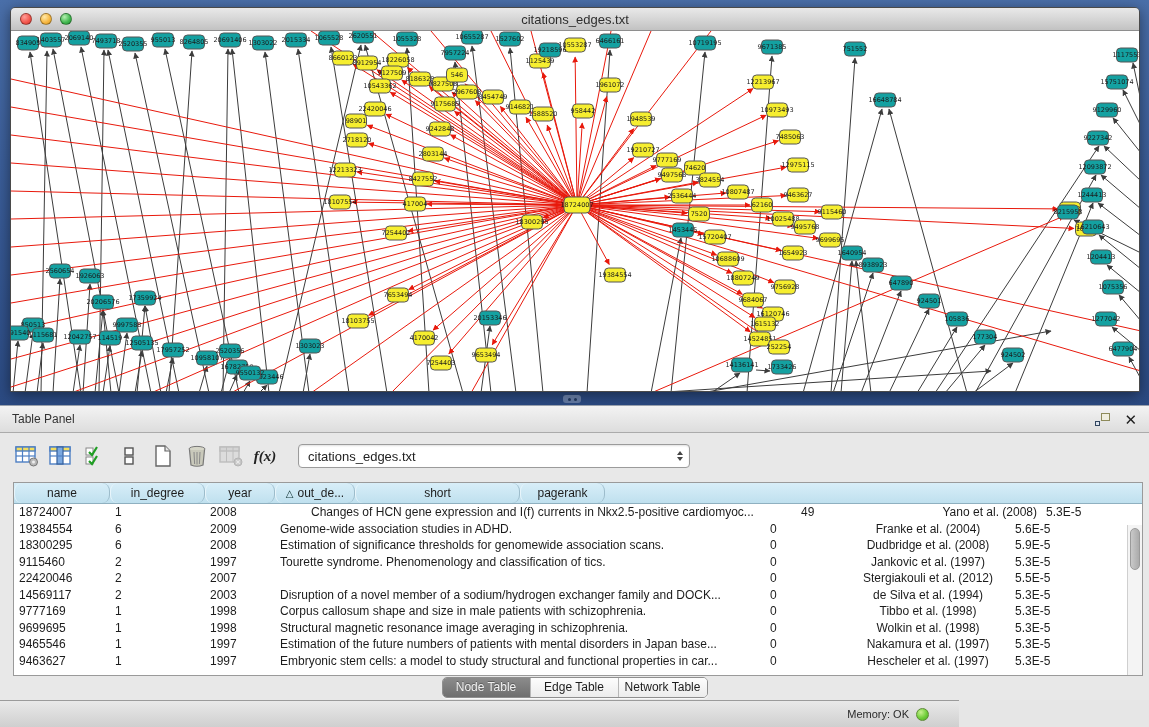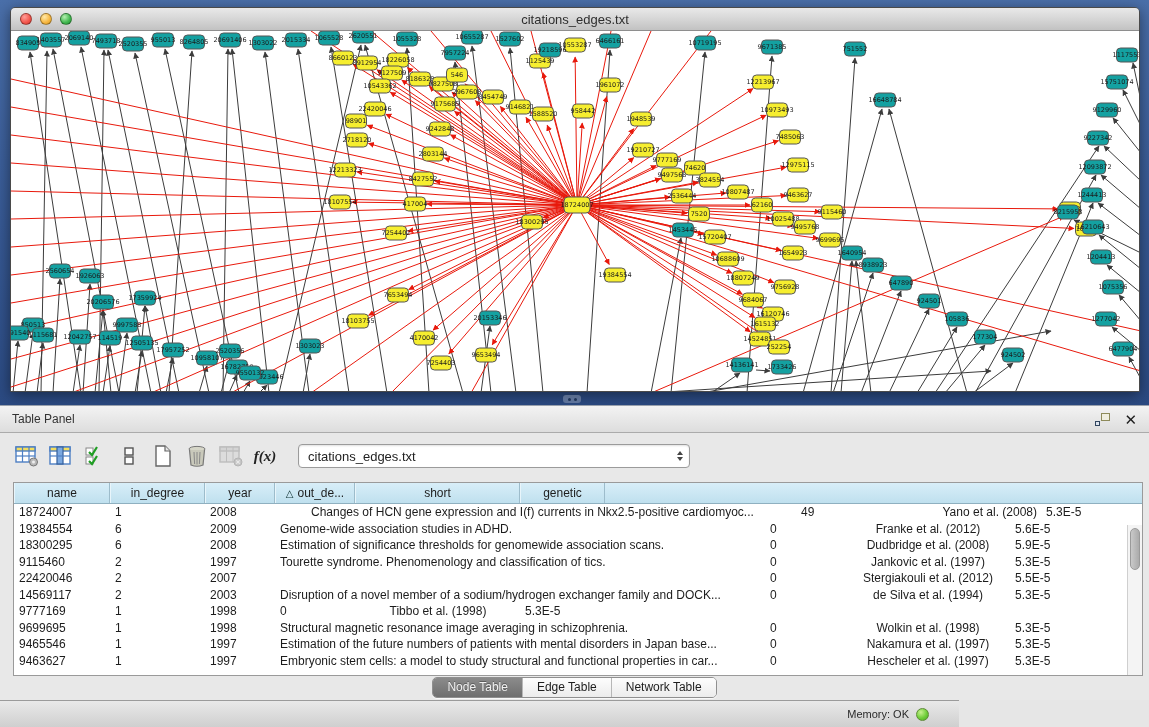--- a/index.html
+++ b/index.html
@@ -56,34 +56,34 @@
   .combo-arrows .up{width:0;height:0;border-left:3.5px solid transparent;
     border-right:3.5px solid transparent;border-bottom:4px solid #444;}
   .combo-arrows .down{width:0;height:0;border-left:3.5px solid transparent;
     border-right:3.5px solid transparent;border-top:4px solid #444;}
 
   .table-wrap{position:absolute;left:13px;top:76px;width:1130px;height:194px;
     background:#fff;border:1px solid #9a9a9a;display:flex;flex-direction:column;}
   .thead{display:flex;height:21px;background:linear-gradient(180deg,#d8eef8,#bfe0ee);
     border-bottom:1px solid #8fb0c0;flex:none;}
   .th{font-size:12px;color:#1d1d1d;display:flex;align-items:center;justify-content:center;
-    border-right:1px solid #9dbccb;border-left:1px solid #e8f5fb;overflow:hidden;white-space:nowrap;}
+    border-right:1px solid #9dbccb;border-left:1px solid #e8f5fb;overflow:hidden;white-space:nowrap;border-radius:8px;}
   .th .sort{margin-right:4px;font-size:10px;color:#133;}
   .tbody{flex:1;overflow:hidden;position:relative;}
   .tr{display:flex;height:16.5px;line-height:16.5px;font-size:12px;color:#1c1c1c;white-space:nowrap;}
   .td{overflow:hidden;padding:0 4px 0 5px;}
   .scrollbar{position:absolute;right:0;top:21px;bottom:0;width:15px;
     background:#f4f4f4;border-left:1px solid #cfcfcf;}
   .thumb{position:absolute;left:2px;top:3px;width:10px;height:42px;border-radius:6px;
     background:linear-gradient(90deg,#c9c9c9,#ababab);border:1px solid #9a9a9a;}
 
   .tabs{position:absolute;left:0;right:0;top:271px;display:flex;justify-content:center;}
   .seg{display:flex;border:1px solid #8f8f8f;border-radius:5px;overflow:hidden;
     box-shadow:0 1px 1px rgba(255,255,255,.8), inset 0 1px 0 rgba(255,255,255,.6);}
-  .seg-btn{min-width:88px;padding:0 14px;height:19px;line-height:19px;text-align:center;
+  .seg-btn{min-width:88px;padding:0 6px;height:19px;line-height:19px;text-align:center;
     font-size:12px;color:#1d1d1d;background:linear-gradient(180deg,#fdfdfd,#ececec);
     border-right:1px solid #b7b7b7;}
   .seg-btn:last-child{border-right:none;}
   .seg-btn.selected{background:linear-gradient(180deg,#8b8b8b,#6f6f6f);color:#f1f1f1;
     text-shadow:0 -1px 0 rgba(0,0,0,.3);}
 
   
   .status-bar{position:absolute;left:0;top:700px;width:959px;height:27px;
     background:linear-gradient(180deg,#e9e9e9,#cfcfcf);border-top:1px solid #9b9b9b;
     display:flex;align-items:center;justify-content:flex-end;padding-right:30px;}
@@ -904,40 +904,40 @@
             <span>year</span>
           </div>
           <div class="th" style="width: 80px;">
             <span class="sort">△</span>
             <span>out_de...</span>
           </div>
           <div class="th" style="width: 165px;">
             <span>short</span>
           </div>
           <div class="th" style="width: 85px;">
-            <span>genetic</span>
+            <span>pagerank</span>
           </div>
         </div>
       <div class="tbody" id="tbody">
         <div class="tr">
             <div class="td" style="width: 96px;">18724007</div>
             <div class="td" style="width: 95px;">1</div>
             <div class="td" style="width: 70px;">2008</div>
             <div class="td" style="width: 490px; margin-left: 31px;">Changes of HCN gene expression and I(f) currents in Nkx2.5-positive cardiomyoc...</div>
             <div class="td" style="width: 80px;">49</div>
             <div class="td" style="width: 165px; text-align: right;">Yano et al. (2008)</div>
             <div class="td" style="width: 85px;">5.3E-5</div>
           </div>
           <div class="tr">
             <div class="td" style="width: 96px;">19384554</div>
             <div class="td" style="width: 95px;">6</div>
             <div class="td" style="width: 70px;">2009</div>
             <div class="td" style="width: 490px;">Genome-wide association studies in ADHD.</div>
             <div class="td" style="width: 80px;">0</div>
-            <div class="td" style="width: 165px; text-align: center;">Franke et al. (2012)</div>
+            <div class="td" style="width: 165px; text-align: center;">Franke et al. (2004)</div>
             <div class="td" style="width: 85px;">5.6E-5</div>
           </div>
           <div class="tr">
             <div class="td" style="width: 96px;">18300295</div>
             <div class="td" style="width: 95px;">6</div>
             <div class="td" style="width: 70px;">2008</div>
             <div class="td" style="width: 490px;">Estimation of significance thresholds for genomewide association scans.</div>
             <div class="td" style="width: 80px;">0</div>
             <div class="td" style="width: 165px; text-align: center;">Dudbridge et al. (2008)</div>
             <div class="td" style="width: 85px;">5.9E-5</div>
@@ -966,20 +966,21 @@
             <div class="td" style="width: 70px;">2003</div>
             <div class="td" style="width: 490px;">Disruption of a novel member of a sodium/hydrogen exchanger family and DOCK...</div>
             <div class="td" style="width: 80px;">0</div>
             <div class="td" style="width: 165px; text-align: center;">de Silva et al. (1994)</div>
             <div class="td" style="width: 85px;">5.3E-5</div>
           </div>
           <div class="tr">
             <div class="td" style="width: 96px;">9777169</div>
             <div class="td" style="width: 95px;">1</div>
             <div class="td" style="width: 70px;">1998</div>
+            <div class="td" style="width: 490px;">Corpus callosum shape and size in male patients with schizophrenia.</div>
             <div class="td" style="width: 80px;">0</div>
             <div class="td" style="width: 165px; text-align: center;">Tibbo et al. (1998)</div>
             <div class="td" style="width: 85px;">5.3E-5</div>
           </div>
           <div class="tr">
             <div class="td" style="width: 96px;">9699695</div>
             <div class="td" style="width: 95px;">1</div>
             <div class="td" style="width: 70px;">1998</div>
             <div class="td" style="width: 490px;">Structural magnetic resonance image averaging in schizophrenia.</div>
             <div class="td" style="width: 80px;">0</div>

